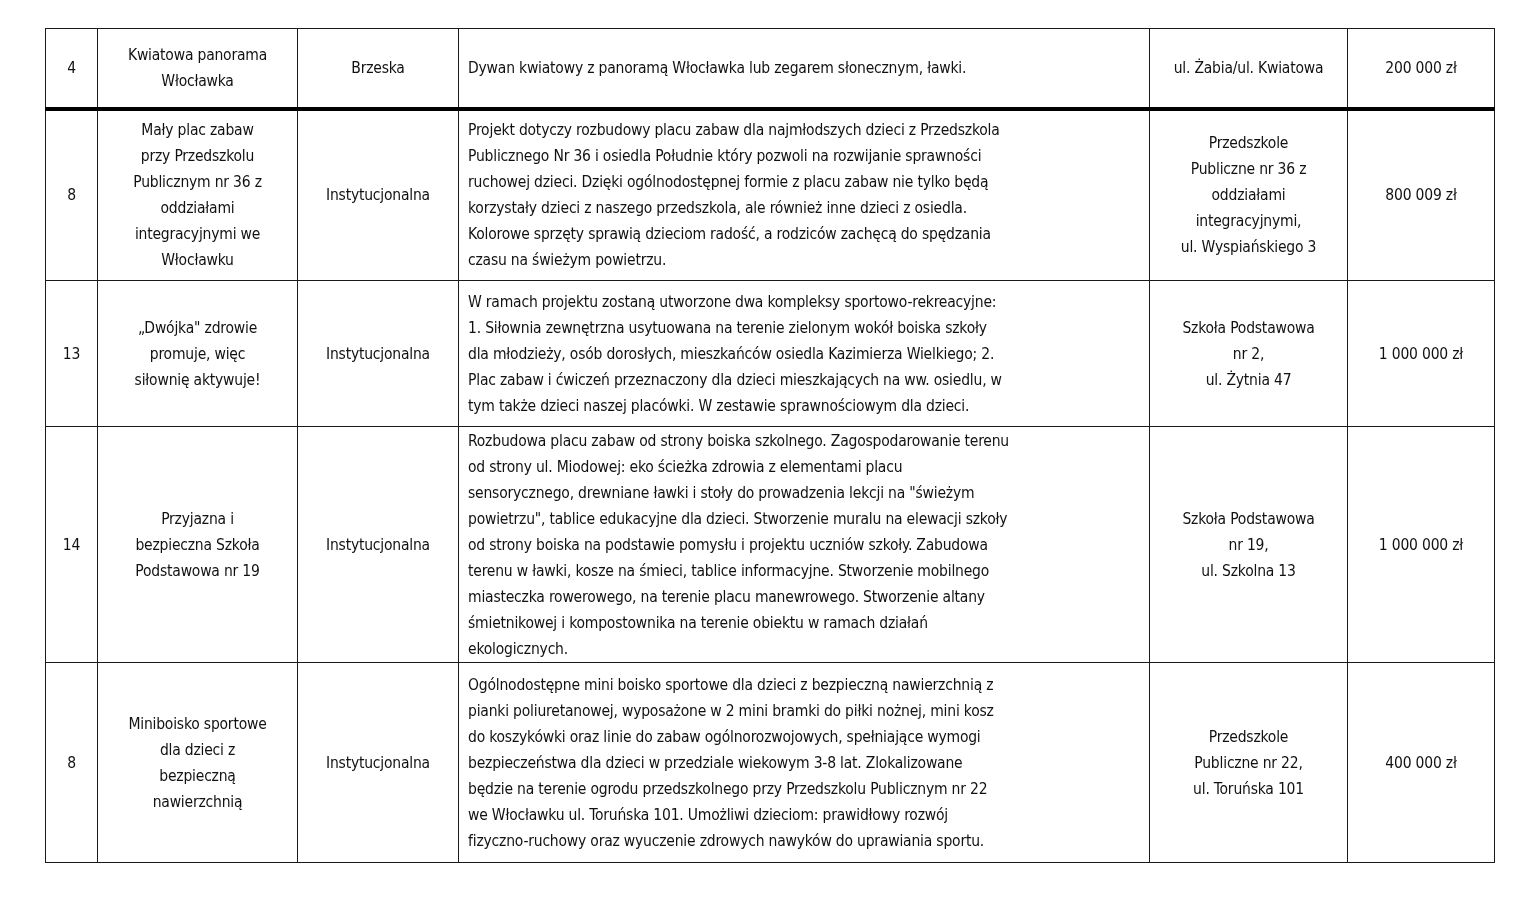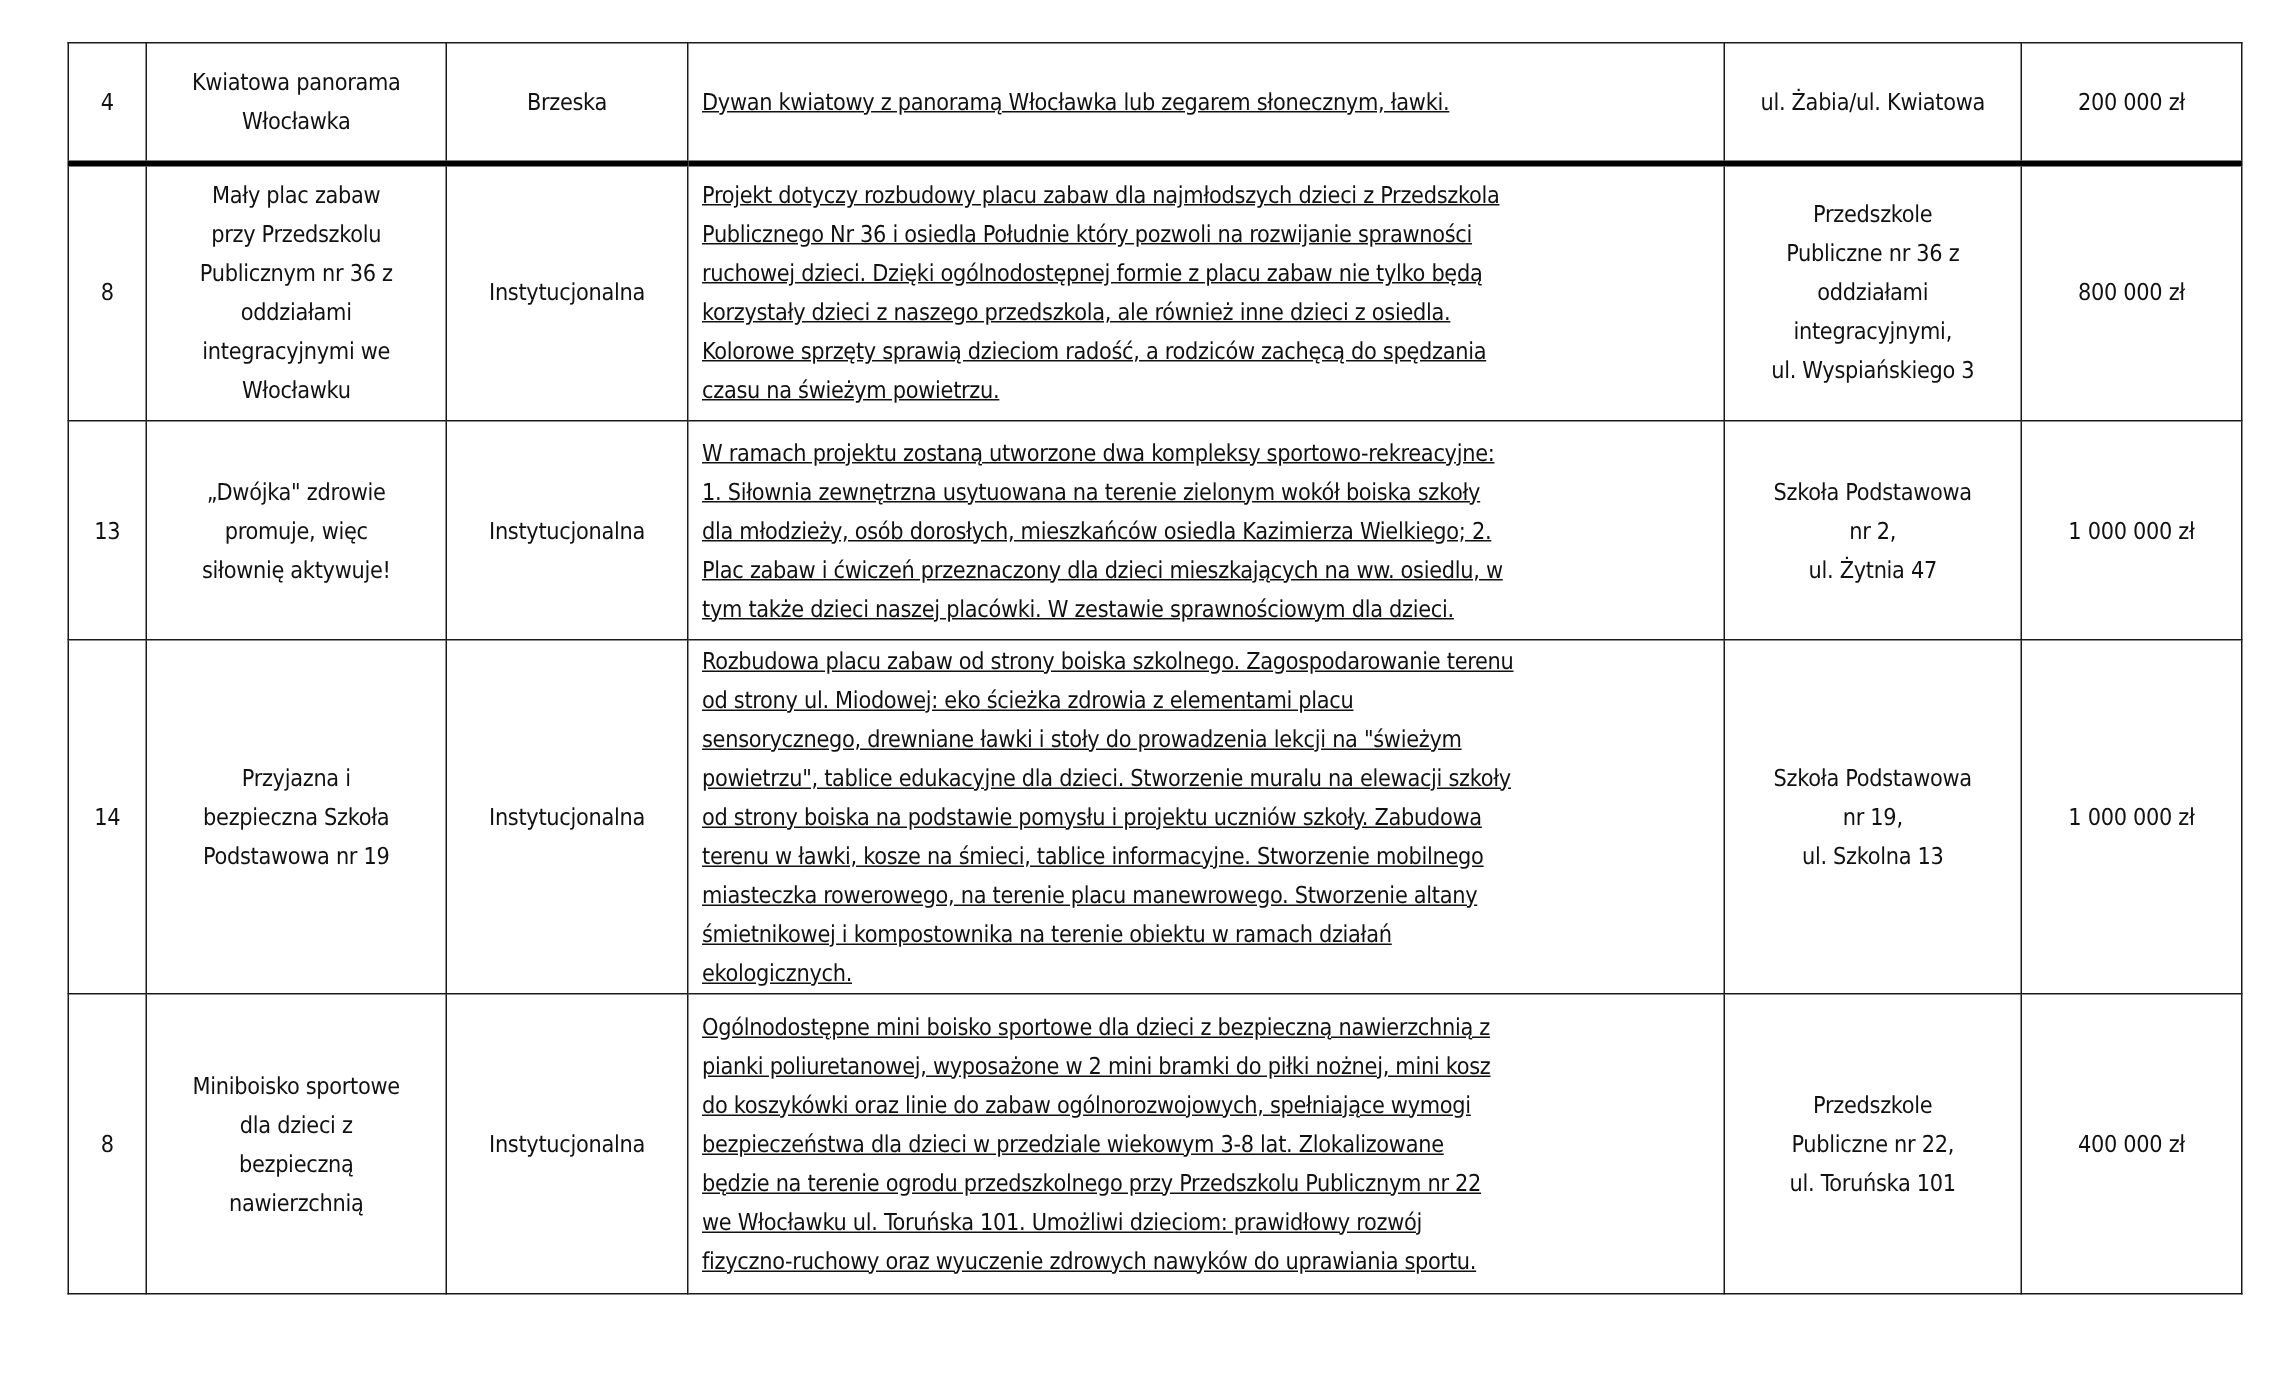--- a/index.html
+++ b/index.html
@@ -25,21 +25,21 @@
     .doc-table td {
       border: 1.5px solid #1a1a1a;
       vertical-align: middle;
       font-size: 15.5px;
       line-height: 26px;
       padding: 0 8px;
       font-stretch: condensed;
       letter-spacing: -0.2px;
     }
     .doc-table td.c { text-align: center; }
-    .doc-table td.l { text-align: left; padding-left: 9px; text-decoration: underline; }
+    .doc-table td.l { text-align: left; padding-left: 9px; }
     .doc-table tr.first td { border-bottom: 4px solid #000000; }
     .col-no { width: 52px; }
     .col-name { width: 200px; }
     .col-type { width: 161px; }
     .col-desc { width: 691px; }
     .col-loc { width: 198px; }
     .col-cost { width: 147px; }
     .r0 { height: 80px; }
     .r1 { height: 172px; }
     .r2 { height: 146px; }
@@ -82,21 +82,21 @@
 Publicznego Nr 36 i osiedla Południe który pozwoli na rozwijanie sprawności
 ruchowej dzieci. Dzięki ogólnodostępnej formie z placu zabaw nie tylko będą
 korzystały dzieci z naszego przedszkola, ale również inne dzieci z osiedla.
 Kolorowe sprzęty sprawią dzieciom radość, a rodziców zachęcą do spędzania
 czasu na świeżym powietrzu.</span></td>
       <td class="c"><span class="cell-text">Przedszkole
 Publiczne nr 36 z
 oddziałami
 integracyjnymi,
 ul. Wyspiańskiego 3</span></td>
-      <td class="c"><span class="cell-text">800 000 zł</span></td>
+      <td class="c"><span class="cell-text">800 009 zł</span></td>
     </tr>
     <tr class="r2">
       <td class="c"><span class="cell-text">13</span></td>
       <td class="c"><span class="cell-text">„Dwójka" zdrowie
 promuje, więc
 siłownię aktywuje!</span></td>
       <td class="c"><span class="cell-text">Instytucjonalna</span></td>
       <td class="l"><span class="cell-text">W ramach projektu zostaną utworzone dwa kompleksy sportowo-rekreacyjne:
 1. Siłownia zewnętrzna usytuowana na terenie zielonym wokół boiska szkoły
 dla młodzieży, osób dorosłych, mieszkańców osiedla Kazimierza Wielkiego; 2.

